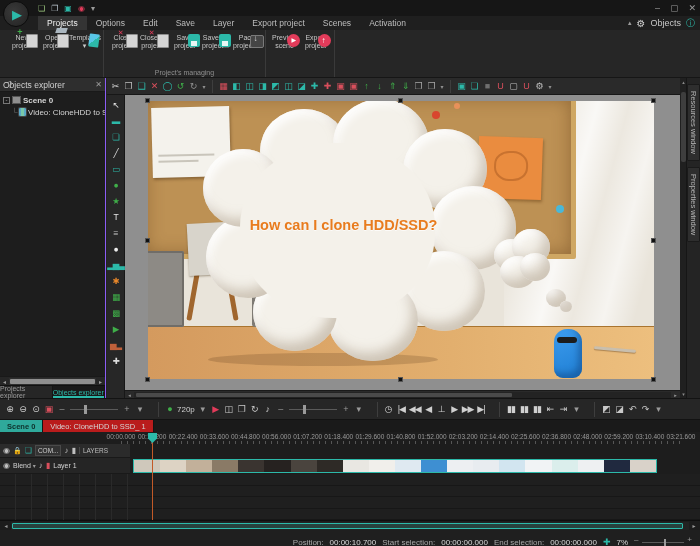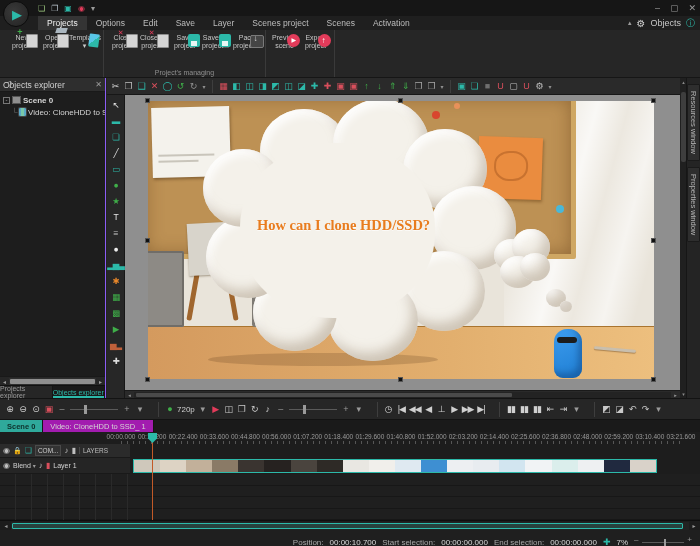--- a/index.html
+++ b/index.html
@@ -103,21 +103,21 @@
   .bars{display:flex;align-items:flex-end;gap:2px;height:38px}
   .bars i{display:block;width:6px;border-radius:1px}
   .plines i{display:block;height:2px;background:#c9c5bb;margin-top:4px;width:70%}
   .sticky{position:absolute;left:330px;top:36px;width:64px;height:62px;background:#ea8c3f;transform:rotate(2deg);box-shadow:1px 2px 3px rgba(90,50,10,.4)}
   .sticky::after{content:"";position:absolute;left:16px;top:14px;width:30px;height:26px;border:2px solid rgba(150,75,25,.4);border-radius:45%}
   .pin{position:absolute;border-radius:50%}
   .cloud-shadow{position:absolute;left:60px;top:252px;width:230px;height:13px;background:rgba(60,35,10,.18);border-radius:50%}
   .pc{position:absolute;border-radius:50%;background:#f4f1ea;box-shadow:inset -6px -8px 12px rgba(175,160,140,.55),inset 4px 6px 8px rgba(255,255,255,.9)}
   .cloud-core{position:absolute;left:92px;top:42px;width:195px;height:175px;border-radius:48%;background:#f4f1ea}
   .caption{position:absolute;left:78px;top:116px;width:235px;text-align:center;color:#e87c1e;
-    font-weight:bold;font-size:14.5px;line-height:16px;font-family:Liberation Serif, serif;text-shadow:0 1px 0 rgba(255,255,255,.7)}
+    font-weight:bold;font-size:14.5px;line-height:16px;font-family:Liberation Sans, sans-serif;text-shadow:0 1px 0 rgba(255,255,255,.7)}
   .fig-body{position:absolute;left:406px;top:228px;width:28px;height:49px;border-radius:13px 13px 9px 9px;
     background:linear-gradient(160deg,#3d9cee,#1f7fd4);box-shadow:inset -4px -5px 6px rgba(20,70,130,.5)}
   .fig-glasses{position:absolute;left:409px;top:236px;width:20px;height:6px;background:#1c1c1c;border-radius:3px}
   .pencil{position:absolute;left:446px;top:247px;width:42px;height:3px;background:#c9bfae;transform:rotate(5deg);border-radius:2px;box-shadow:0 1px 1px rgba(80,50,20,.4)}
   .easel-leg{position:absolute;width:5px;height:88px;background:#a0662e;border-radius:2px}
   .easel-canvas{position:absolute;left:40px;top:122px;width:38px;height:52px;background:#d8d4cb;box-shadow:0 1px 2px rgba(60,40,10,.4);transform:rotate(-3deg)}
   .cup{position:absolute;left:104px;top:176px;width:24px;height:50px;background:#7e7a74;border-radius:2px 2px 3px 3px}
   .cup i{position:absolute;top:-12px;width:3px;height:16px;background:#e8a23c;display:block}
   .tablet{position:absolute;left:-4px;top:150px;width:40px;height:76px;background:#8d8a85;border-radius:2px;box-shadow:inset 0 0 0 2px #706d68}
   .sel{position:absolute;left:-1px;top:-1px;right:-1px;bottom:-1px;border:1px dashed #3c3c3c;pointer-events:none}
@@ -126,21 +126,21 @@
   
   .playbar{height:22px;background:#262626;border-top:1px solid #131313;border-bottom:1px solid #131313;display:flex;align-items:center;padding:0 3px;overflow:hidden}
   .pbtn{min-width:13px;height:15px;display:flex;align-items:center;justify-content:center;font-size:9px;padding:0 1px;flex:0 0 auto;letter-spacing:-1px}
   .pbtn.ptext{font-size:8px;letter-spacing:0}
   .pslider{width:52px;height:15px;position:relative;flex:0 0 auto}
   .pslider::before{content:"";position:absolute;left:2px;right:2px;top:7px;height:1px;background:#5a5a5a}
   .pslider::after{content:"";position:absolute;left:16px;top:3px;width:3px;height:9px;background:#9a9a9a}
 
   
   .tl-tabs{height:12px;background:#1a1a1a;display:flex;align-items:stretch}
-  .tl-tab{padding:0 7px;display:flex;align-items:center;font-size:7.5px;background:#a21caf;color:#d5d5d5;border-right:1px solid #141414}
+  .tl-tab{padding:0 7px;display:flex;align-items:center;font-size:7.5px;background:#b91c1c;color:#d5d5d5;border-right:1px solid #141414}
   .tl-tab.active{background:#2fa99b;color:#0d2f2a;font-weight:bold}
   .tl-body{position:relative;height:88px;background:#1d1d1d}
   .ruler{position:absolute;left:121px;right:19px;top:0;height:12px}
   .ruler .tick{position:absolute;top:1px;transform:translateX(-50%);font-size:6.5px;color:#9a9a9a;white-space:nowrap}
   .ruler-ticks{position:absolute;left:0;right:19px;bottom:0;height:3px;
     background:repeating-linear-gradient(90deg,#565656 0 1px,transparent 1px 6px)}
   .tl-row1{position:absolute;left:0;top:12px;width:130px;height:14px;background:#2b2b2b;border-bottom:1px solid #191919;display:flex;align-items:center;gap:3px;padding:0 3px}
   .tl-row1 .mi,.tl-row2 .mi{font-size:8px;color:#c0c0c0}
   .combtn{font-size:6.5px;color:#cfcfcf;border:1px solid #4a4a4a;padding:0 2px;line-height:9px;background:#333}
   .layers-lbl{font-size:6.5px;color:#bdbdbd;border-left:1px solid #4a4a4a;padding-left:3px}
@@ -199,21 +199,21 @@
   </div>
 
   <div class="menubar">
     <div style="display:flex">
 
     <div class="menu-item active">Projects</div>
         <div class="menu-item">Options</div>
         <div class="menu-item">Edit</div>
         <div class="menu-item">Save</div>
         <div class="menu-item">Layer</div>
-        <div class="menu-item">Scenes project</div>
+        <div class="menu-item">Export project</div>
         <div class="menu-item">Scenes</div>
         <div class="menu-item">Activation</div>
       </div>
     <div class="menu-right">
       <span class="collapse">▴</span>
       <span class="gear">⚙</span>
       <span>Objects</span>
       <span class="info">ⓘ</span>
     </div>
   </div>

